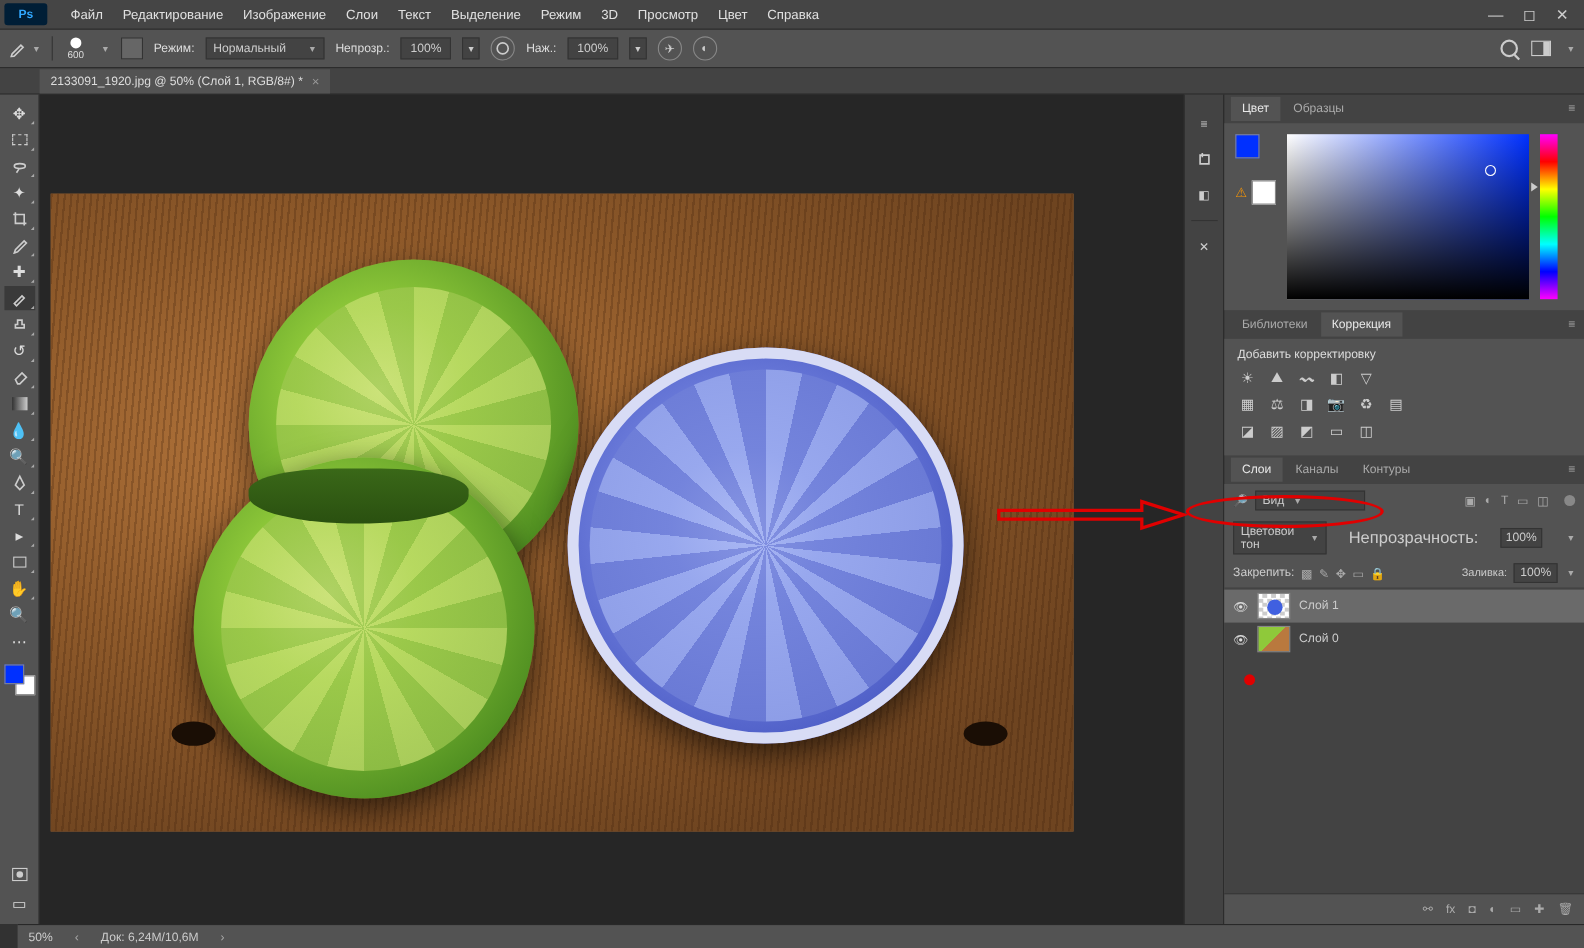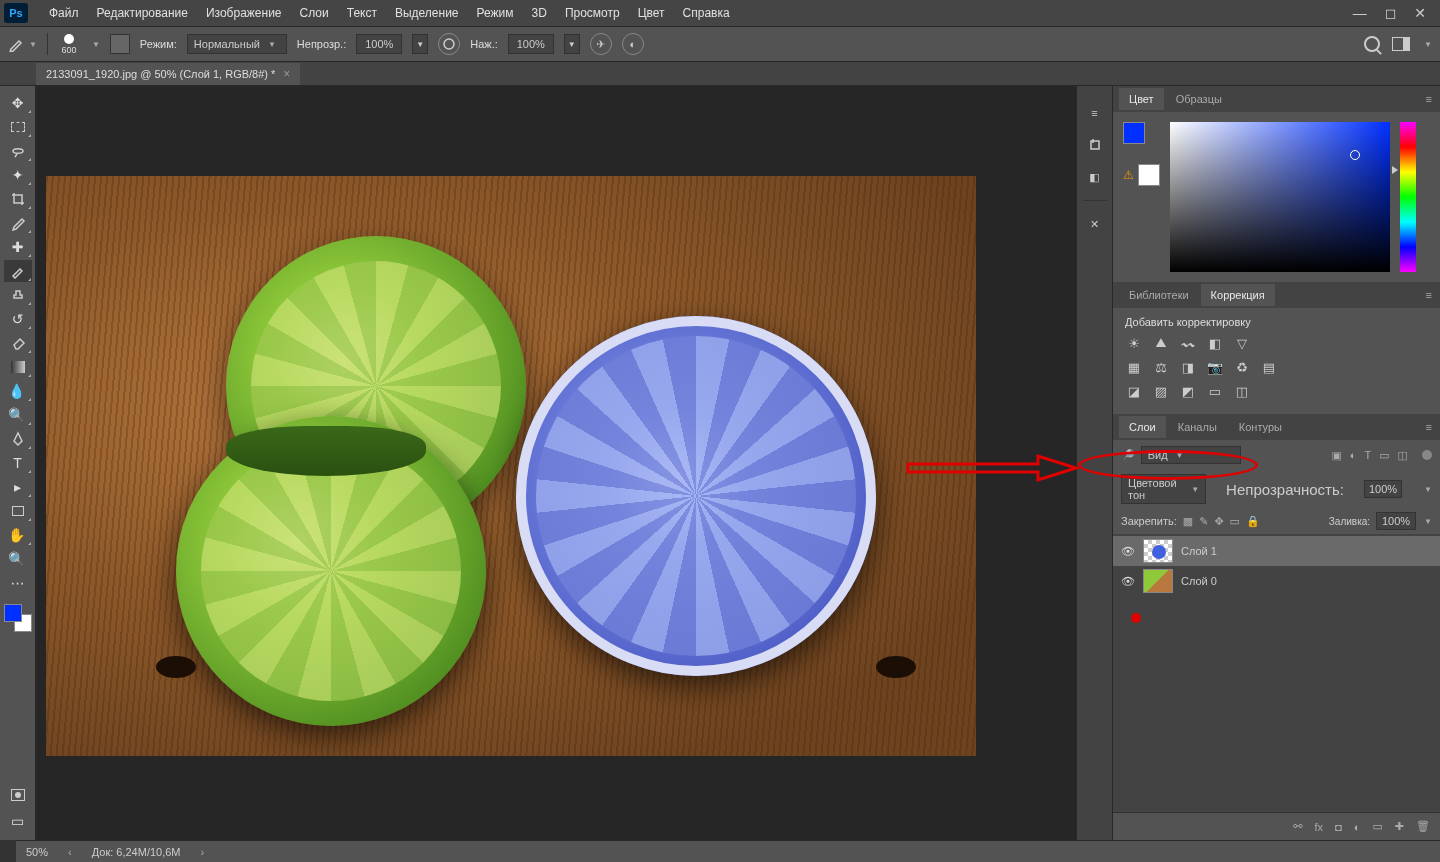--- a/index.html
+++ b/index.html
@@ -1,31 +1,31 @@
 <!DOCTYPE html>
 <html><head>
 <meta charset="utf-8">
 <style>
 * { margin:0; padding:0; box-sizing:border-box; font-family:"Segoe UI",Tahoma,sans-serif; user-select:none; }
 body { background:#323232; color:#ccc; font-size:11px; width:1440px; height:862px; overflow:hidden; position:relative; }
 .menubar { height:26px; background:#454545; display:flex; align-items:center; padding:0 4px; }
-.ps-logo { width:24px; height:20px; background:#001e36; color:#31a8ff; font-weight:bold; font-size:11px; display:flex; align-items:center; justify-content:center; border-radius:3px; margin-right:12px; }
+.ps-logo { width:39px; height:20px; background:#001e36; color:#31a8ff; font-weight:bold; font-size:11px; display:flex; align-items:center; justify-content:center; border-radius:3px; margin-right:12px; }
 .menu-item { padding:0 9px; line-height:26px; cursor:default; font-size:12px; color:#e0e0e0; }
 .win-controls { margin-left:auto; display:flex; gap:18px; padding-right:10px; color:#ccc; font-size:14px; }
 .win-controls span { cursor:default; }
 
 .optbar { height:36px; background:#535353; display:flex; align-items:center; padding:0 8px; gap:10px; border-top:1px solid #282828; border-bottom:1px solid #282828;}
 .tool-preset { display:flex; align-items:center; gap:3px; }
 .brush-dot { width:22px; text-align:center;}
 .brush-dot .dot { width:10px;height:10px;background:#fff;border-radius:50%;margin:0 auto 1px;}
 .brush-dot .sz { font-size:9px;color:#ddd;}
 .chev { color:#aaa; font-size:8px; margin-left:2px;}
 .opt-icon { width:20px;height:20px;background:#666;border:1px solid #333;}
 .opt-lbl { color:#ddd; font-size:11px;}
-.opt-sel { background:#434343; border:1px solid #333; height:20px; padding:0 6px; display:flex;align-items:center; gap:6px; min-width:100px;}
+.opt-sel { background:#434343; border:1px solid #333; height:20px; padding:0 6px; display:flex;align-items:center; gap:18px; min-width:100px;}
 .opt-num { background:#434343;border:1px solid #333;height:20px;width:46px;display:flex;align-items:center;justify-content:center;}
 .opt-chev { width:16px;height:20px;background:#434343;border:1px solid #333;display:flex;align-items:center;justify-content:center;font-size:8px;}
 .round-ico { width:22px;height:22px;border:1px solid #888;border-radius:50%;display:flex;align-items:center;justify-content:center;font-size:11px;}
 .optbar-right { margin-left:auto; display:flex; gap:12px; align-items:center;}
 .search-ico { width:16px;height:16px;border:2px solid #ccc;border-radius:50%;position:relative;}
 .search-ico::after{content:"";position:absolute;width:6px;height:2px;background:#ccc;bottom:-3px;right:-4px;transform:rotate(45deg);}
 
 .tabbar { height:24px; background:#434343; display:flex; align-items:flex-end; padding-left:36px; border-bottom:1px solid #282828;}
 .doc-tab { background:#535353; padding:4px 10px; font-size:11px; color:#ddd; display:flex;align-items:center;gap:8px;}
 .doc-tab .x { color:#999; font-size:12px;}

